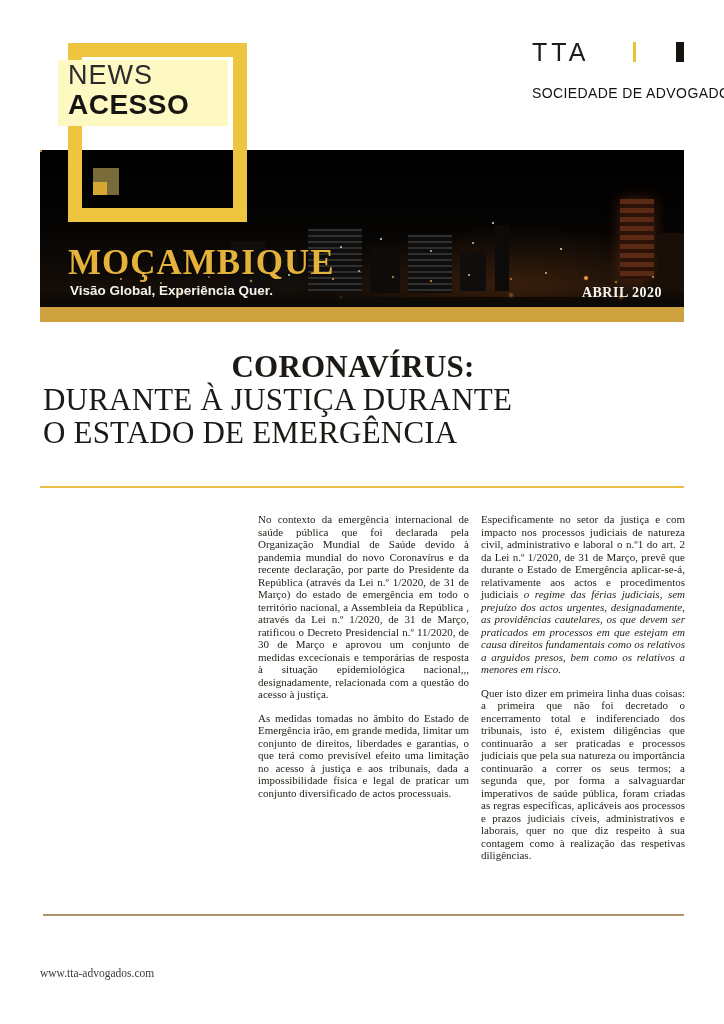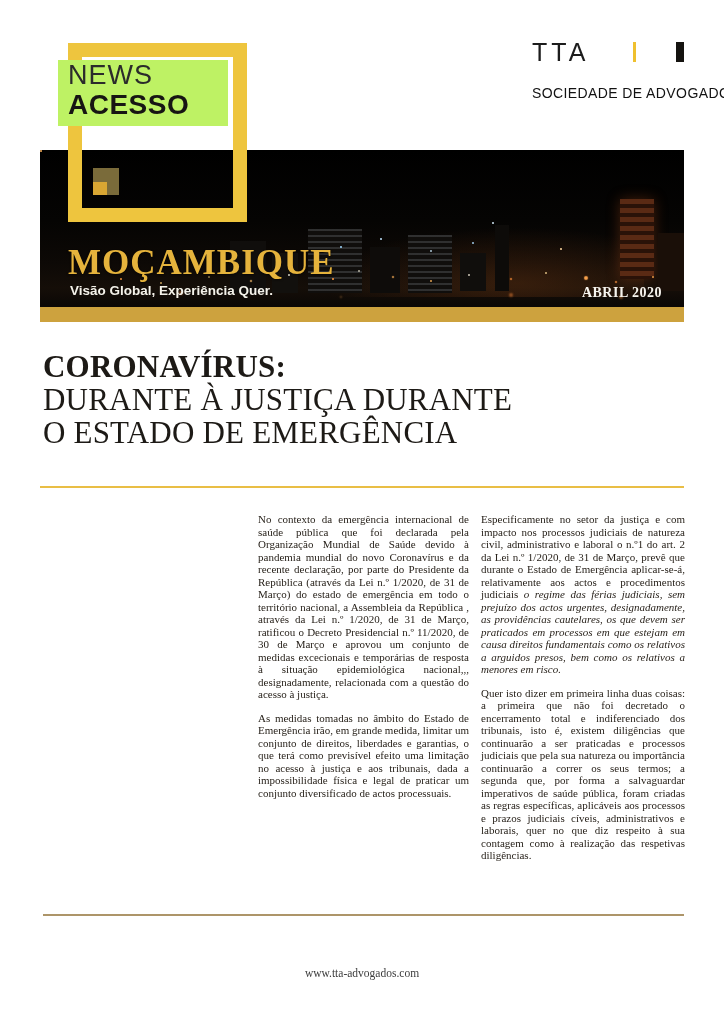--- a/index.html
+++ b/index.html
@@ -3,21 +3,21 @@
 <meta charset="utf-8">
 <style>
   html,body{margin:0;padding:0;background:#ffffff;}
   .page{position:relative;width:724px;height:1024px;background:#ffffff;overflow:hidden;
         font-family:"Liberation Serif",serif;color:#221d18;}
 
   
   .gold-frame{position:absolute;left:68px;top:43px;width:179px;height:179px;
               border:14px solid #EEC53E;box-sizing:border-box;z-index:3;}
   .wordmark-box{position:absolute;left:58px;top:60px;width:170px;height:66px;
-                background:#bef264;z-index:4;padding-left:10px;box-sizing:border-box;}
+                background:#fef9c3;z-index:4;padding-left:10px;box-sizing:border-box;}
   .wordmark-l1{font-family:"Liberation Sans",sans-serif;font-size:27px;letter-spacing:1px;
                color:#2b2b2b;line-height:30px;font-weight:400;}
   .wordmark-l2{font-family:"Liberation Sans",sans-serif;font-size:28px;letter-spacing:.5px;
                color:#171513;line-height:30px;font-weight:700;}
   .inner-sq-olive{position:absolute;left:93px;top:168px;width:26px;height:27px;background:#7a6b3a;z-index:4;}
   .inner-sq-gold{position:absolute;left:93px;top:182px;width:14px;height:13px;background:#d8a633;z-index:5;}
 
   .tta-logo{position:absolute;left:532px;top:40px;width:152px;z-index:2;}
   .tta-row{display:flex;align-items:center;height:24px;gap:40px;}
   .tta-name{font-family:"Liberation Sans",sans-serif;font-size:25px;font-weight:500;
@@ -53,37 +53,37 @@
                   color:#E5B33C;letter-spacing:1px;z-index:2;text-shadow:0 1px 2px rgba(0,0,0,.6);}
   .banner-tagline{position:absolute;left:30px;top:133px;font-size:13.5px;font-weight:600;
                   color:#f4f2ea;z-index:2;font-family:"Liberation Sans",sans-serif;}
   .banner-date{position:absolute;right:22px;top:135px;font-size:14px;font-weight:600;
                color:#f6f4ee;z-index:2;letter-spacing:.5px;}
   .gold-bar{position:absolute;left:40px;top:307px;width:644px;height:15px;background:#CDA23E;}
 
   
   .title-block{position:absolute;left:43px;top:350px;width:620px;line-height:33px;
                font-size:31px;color:#1d1a16;letter-spacing:.2px;}
-  .title-l1{font-weight:700;}
+  .title-l1{font-weight:700;text-align:center;}
   .title-l2,.title-l3{font-weight:400;}
   .rule-gold{position:absolute;left:40px;top:486px;width:644px;height:2px;background:#E9BE45;}
 
   
   .pull-quote{position:absolute;left:43px;top:515px;width:202px;font-style:italic;
               font-size:17px;line-height:19px;color:#7D7253;white-space:pre-line;}
   .col{position:absolute;top:513px;font-size:11px;line-height:12.5px;text-align:justify;
        color:#29231c;}
   .col-mid{left:258px;width:211px;}
   .col-right{left:481px;width:204px;}
   .col p{margin:0 0 11px 0;}
   .ital{font-style:italic;}
 
   
   .footer-rule{position:absolute;left:43px;top:914px;width:641px;height:1.5px;background:#AD9569;}
-  .footer-url{position:absolute;left:40px;top:967px;width:644px;text-align:center;
+  .footer-url{position:absolute;left:40px;top:967px;width:644px;text-align:left;
               font-size:11.5px;color:#3c3c3c;}
 </style>
 </head>
 <body>
 
 <div class="page">
 
   <div class="tta-logo">
     <div class="tta-row">
       <span class="tta-name">TTA</span>

